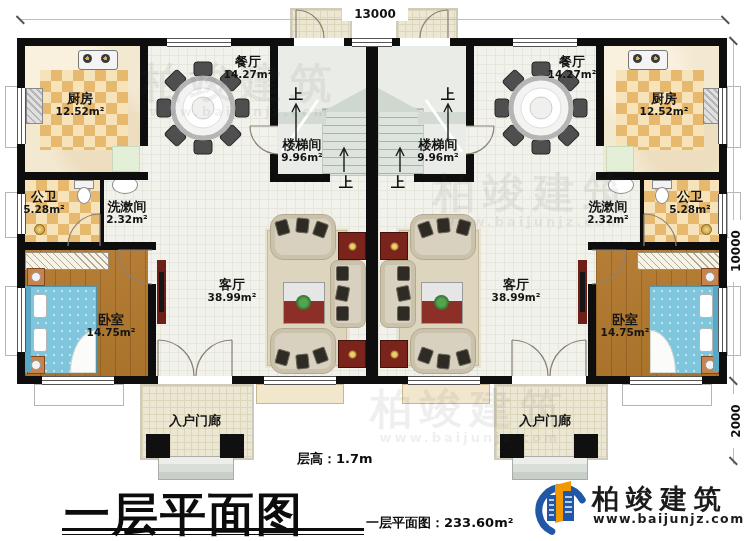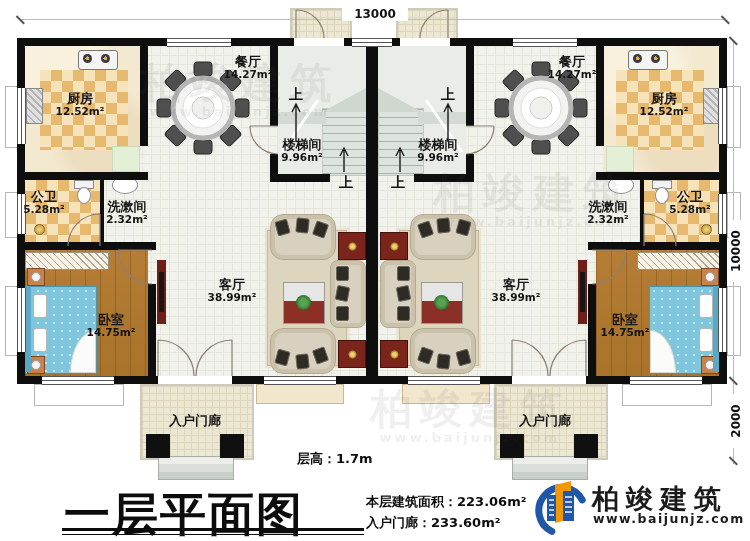--- a/index.html
+++ b/index.html
@@ -384,22 +384,21 @@
   </div>
   <div class="wm" style="left:330px;top:388px;width:280px;">
     <div class="big">柏竣建筑</div>
     <div class="small">www.baijunjz.com</div>
   </div>
 
   <div class="tb-title">一层平面图</div>
   <div class="tb-line1"></div>
   <div class="tb-line2"></div>
   <div class="info" style="left:297px;top:450px;">层高：1.7m</div>
-  <div class="info" style="left:366px;top:493px;">本层建筑面积：223.06m²</div>
-  <div class="info" style="left:366px;top:514px;">入户门廊：233.60m²</div>
+  <div class="info" style="left:366px;top:514px;">一层平面图：233.60m²</div>
 
   <svg style="position:absolute;left:533px;top:477px;z-index:22;" width="58" height="60" viewBox="0 0 58 60">
     <path d="M8,46 A23,23 0 1 1 50,34" fill="none" stroke="#2057a7" stroke-width="7" stroke-linecap="round" transform="rotate(-30 29 30)"></path>
     <polygon points="22,8 38,4 38,42 22,46" fill="#f39800"></polygon>
     <rect x="14" y="18" width="9" height="26" fill="#2057a7"></rect>
     <rect x="30" y="14" width="11" height="30" fill="#2057a7"></rect>
     <g stroke="#ffffff" stroke-width="1.4">
       <line x1="16" y1="23" x2="21" y2="23"></line>
         <line x1="16" y1="28" x2="21" y2="28"></line>
       <line x1="16" y1="33" x2="21" y2="33"></line>

